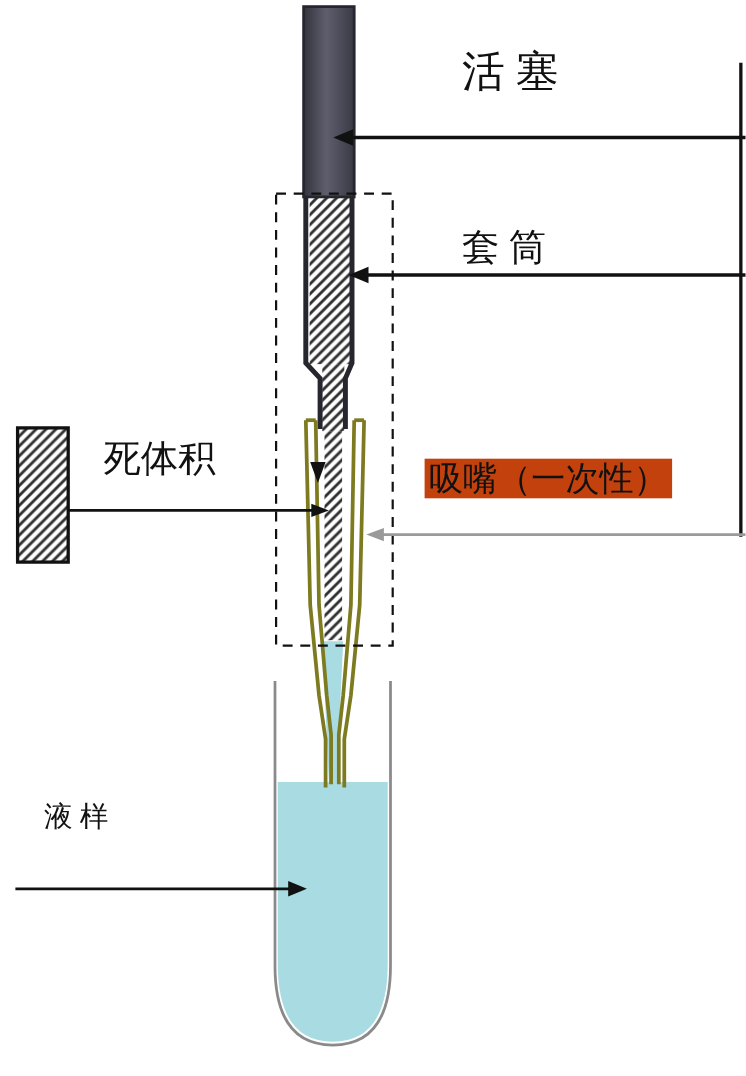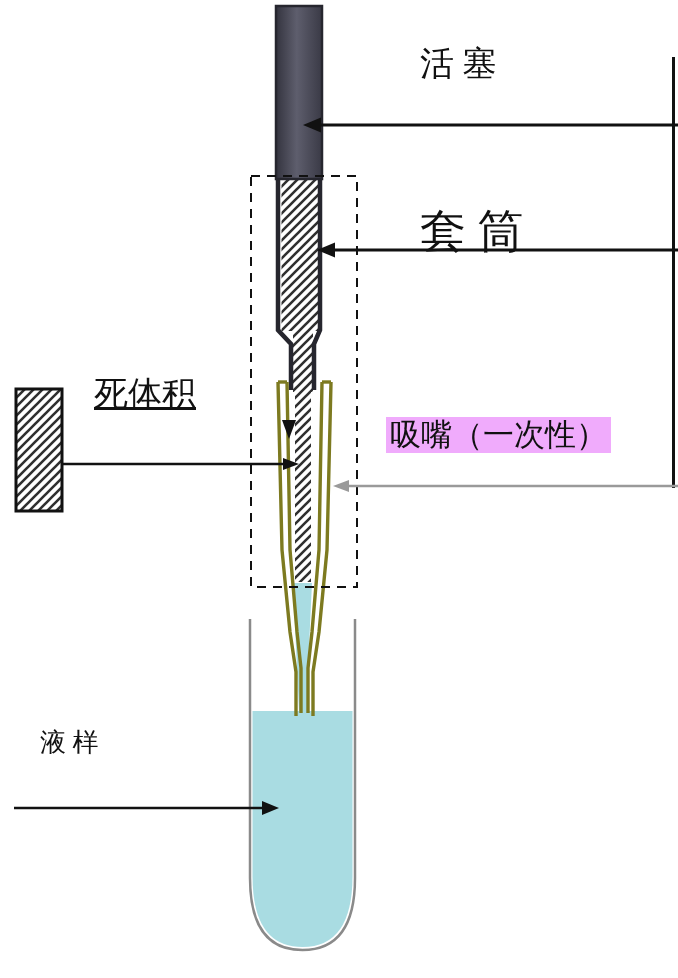--- a/index.html
+++ b/index.html
@@ -20,24 +20,24 @@
     left: 0;
     top: 0;
   }
   .label {
     position: absolute;
     color: #111111;
     white-space: nowrap;
     font-family: "Liberation Serif", "DejaVu Serif", serif;
     line-height: 1.15;
   }
-  .label-piston  { left: 420px; top: 44px;  font-size: 34px; }
-  .label-sleeve  { left: 420px; top: 206px; font-size: 46px; }
-  .label-dead    { left: 94px;  top: 374px; font-size: 34px; text-decoration: underline; }
-  .label-tip     { left: 386px; top: 417px; font-size: 31px; background:#f0abfc; padding:0 4px; }
+  .label-piston  { left: 420px; top: 44px;  font-size: 39px; }
+  .label-sleeve  { left: 420px; top: 206px; font-size: 34px; }
+  .label-dead    { left: 94px;  top: 398px; font-size: 34px; }
+  .label-tip     { left: 386px; top: 417px; font-size: 31px; background:#c2410c; padding:0 4px; }
   .label-sample  { left: 40px;  top: 728px; font-size: 26px; }
 </style>
 </head>
 <body>
 
 <div class="canvas">
 
   <svg width="678" height="978" viewBox="0 0 678 978">
     <defs>
       <pattern id="hatch" patternUnits="userSpaceOnUse" width="9" height="9">

